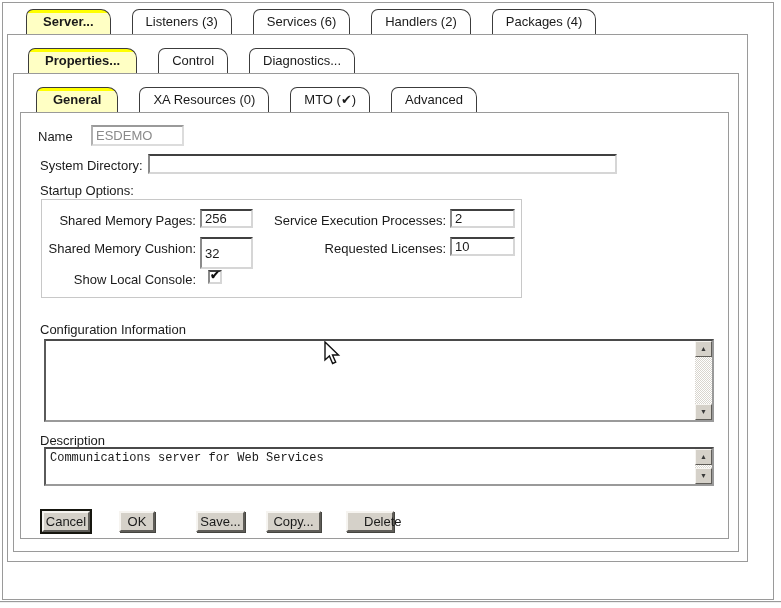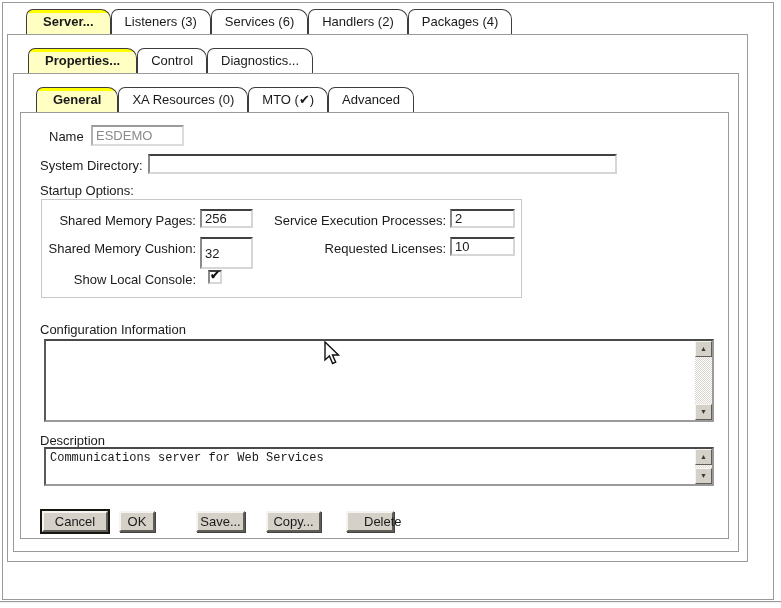--- a/index.html
+++ b/index.html
@@ -11,21 +11,21 @@
   .frame { position:absolute; left:2px; top:2px; width:772px; height:598px; border:1px solid #9a9a9a; background:#ffffff; }
 
   
   .titlebar { display:flex; height:31px; border-bottom:1px solid #9a9a9a; }
   .warn-box { width:28px; background:#f0f0c8; border-right:1px solid #9a9a9a; display:flex; align-items:center; justify-content:center; }
   .tri-up { width:0; height:0; border-left:7px solid transparent; border-right:7px solid transparent; border-bottom:11px solid #8a8a8a; }
   .titlebar-main { flex:1; background:#aecdf4; background-image:repeating-linear-gradient(45deg, rgba(255,255,255,.18) 0 2px, rgba(0,0,0,0) 2px 4px); line-height:30px; padding-left:9px; font-size:13px; }
   .titlebar-main b { margin-left:4px; }
 
   
-  .tabrow { display:flex; gap:0; position:relative; z-index:2; align-items:flex-end; }
+  .tabrow { display:flex; gap:21px; position:relative; z-index:2; align-items:flex-end; }
   .tab { height:25px; line-height:24px; padding:0 13px; font-size:13px; background:#ffffff; border:1px solid #3c3c3c; border-bottom:none; border-radius:7px 10px 0 0; white-space:nowrap; cursor:default; }
   .tab.active { background:linear-gradient(#ffff00 0 3px, #ffffc4 3px); font-weight:bold; padding:0 16px; }
   .tabrow1 { margin:6px 0 0 23px; }
   .tabrow2 { margin:13px 0 0 20px; }
   .tabrow3 { margin:13px 0 0 22px; }
 
   
   .box { border:1px solid #9a9a9a; background:#ffffff; }
   .box-server  { margin:0 25px 0 4px; height:528px; }
   .box-props   { margin:0 8px  0 5px; height:479px; }
@@ -99,21 +99,21 @@
 
         <div class="tabrow tabrow3">
           <div class="tab active"><span>General</span></div>
           <div class="tab"><span>XA Resources (0)</span></div>
           <div class="tab"><span>MTO (✔)</span></div>
           <div class="tab"><span>Advanced</span></div>
         </div>
 
         <div class="box box-general">
 
-          <span class="lbl" style="left:28px; top:16px;">Name</span>
+          <span class="lbl" style="left:17px; top:16px;">Name</span>
           <input class="win-input" style="left: 70px; top: 12px; width: 93px; height: 21px;" disabled="" value="ESDEMO">
 
           <span class="lbl" style="left:19px; top:45px;">System Directory:</span>
           <input class="win-input" style="left: 127px; top: 41px; width: 469px; height: 20px;" value="">
 
           <span class="lbl" style="left:19px; top:70px;">Startup Options:</span>
 
           <div class="groupbox">
             <span class="glbl" style="left:0; top:13px; width:154px;">Shared Memory Pages:</span>
             <input class="win-input" style="left: 158px; top: 9px; width: 53px; height: 19px;" value="256">
@@ -145,21 +145,21 @@
           <span class="lbl" style="left:19px; top:320px;">Description</span>
           <div class="textarea ta-desc">
             <div class="ta-text">Communications server for Web Services</div>
             <div class="sbar">
               <div class="sbtn up">▲</div>
               <div class="sbtn down">▼</div>
             </div>
           </div>
 
           <div class="btnrow">
-            <button class="btn default" style="left:21px; width:66px;">Cancel</button>
+            <button class="btn default" style="left:21px; width:48px;">Cancel</button>
             <button class="btn" style="left:98px; width:36px;">OK</button>
             <button class="btn" style="left:175px; width:49px;">Save...</button>
             <button class="btn" style="left:245px; width:55px;">Copy...</button>
             <button class="btn" style="left:325px; width:48px;padding-left:16px;">Delete</button>
           </div>
 
         </div>
       </div>
     </div>
   </div>

